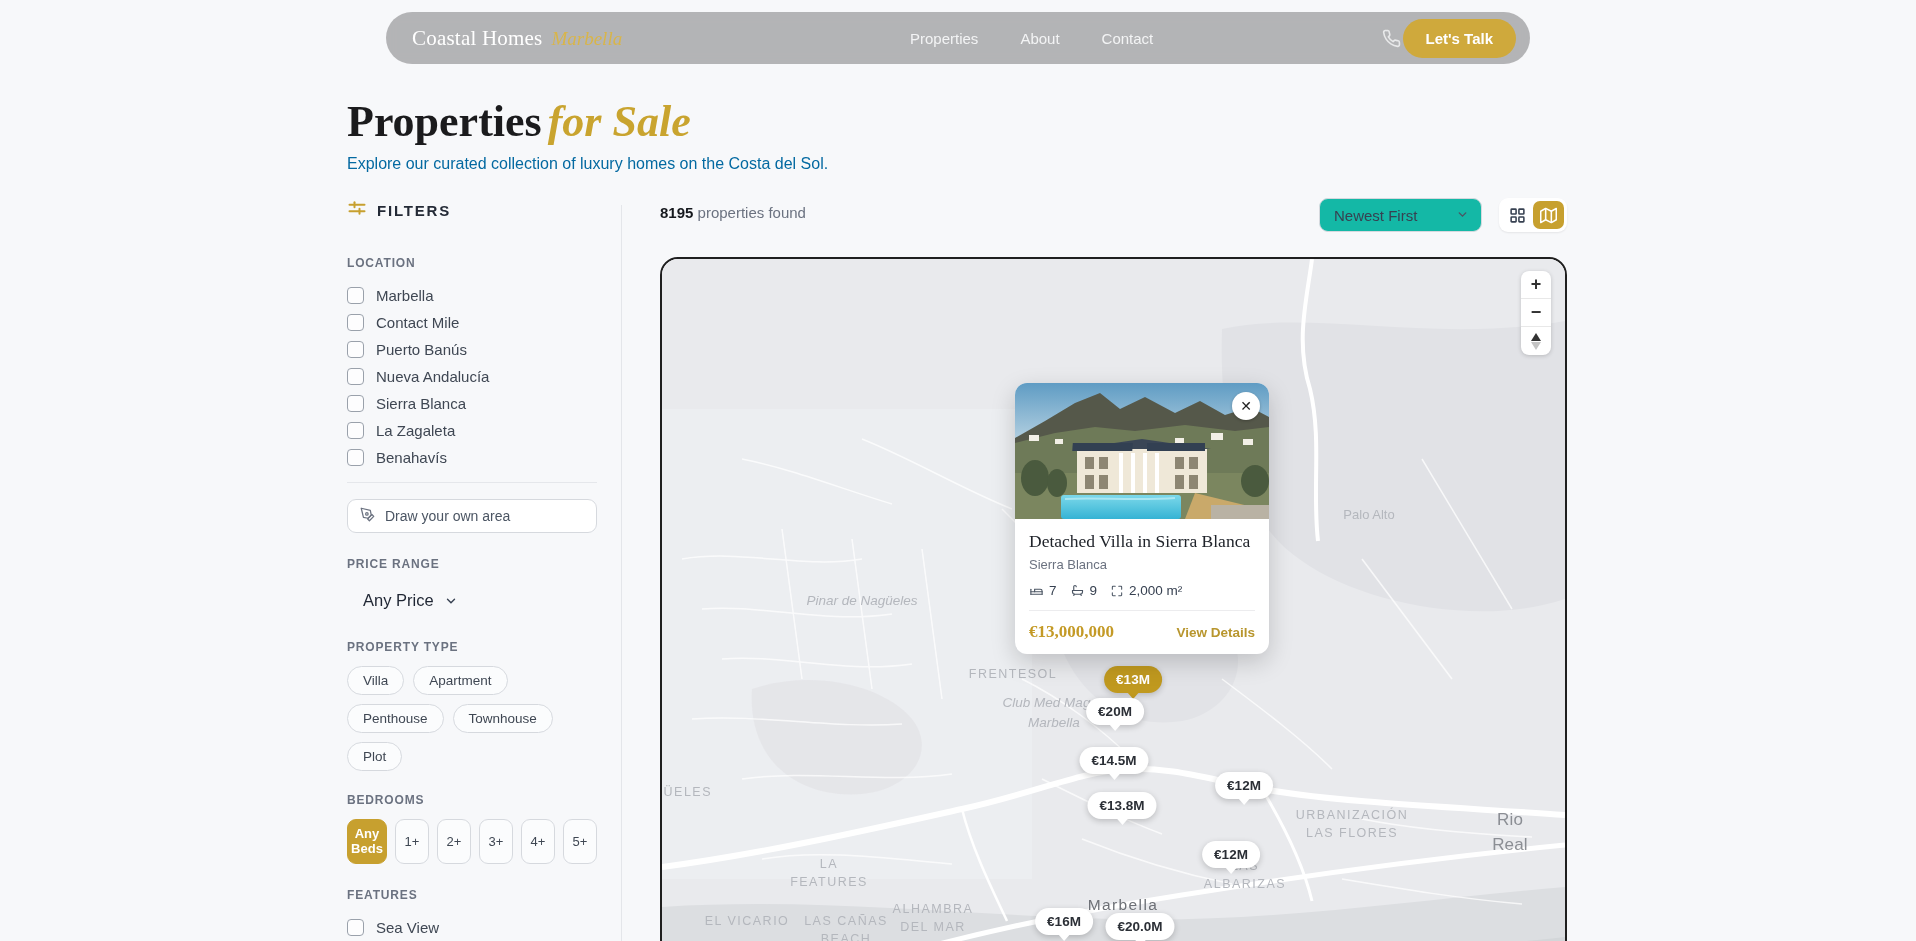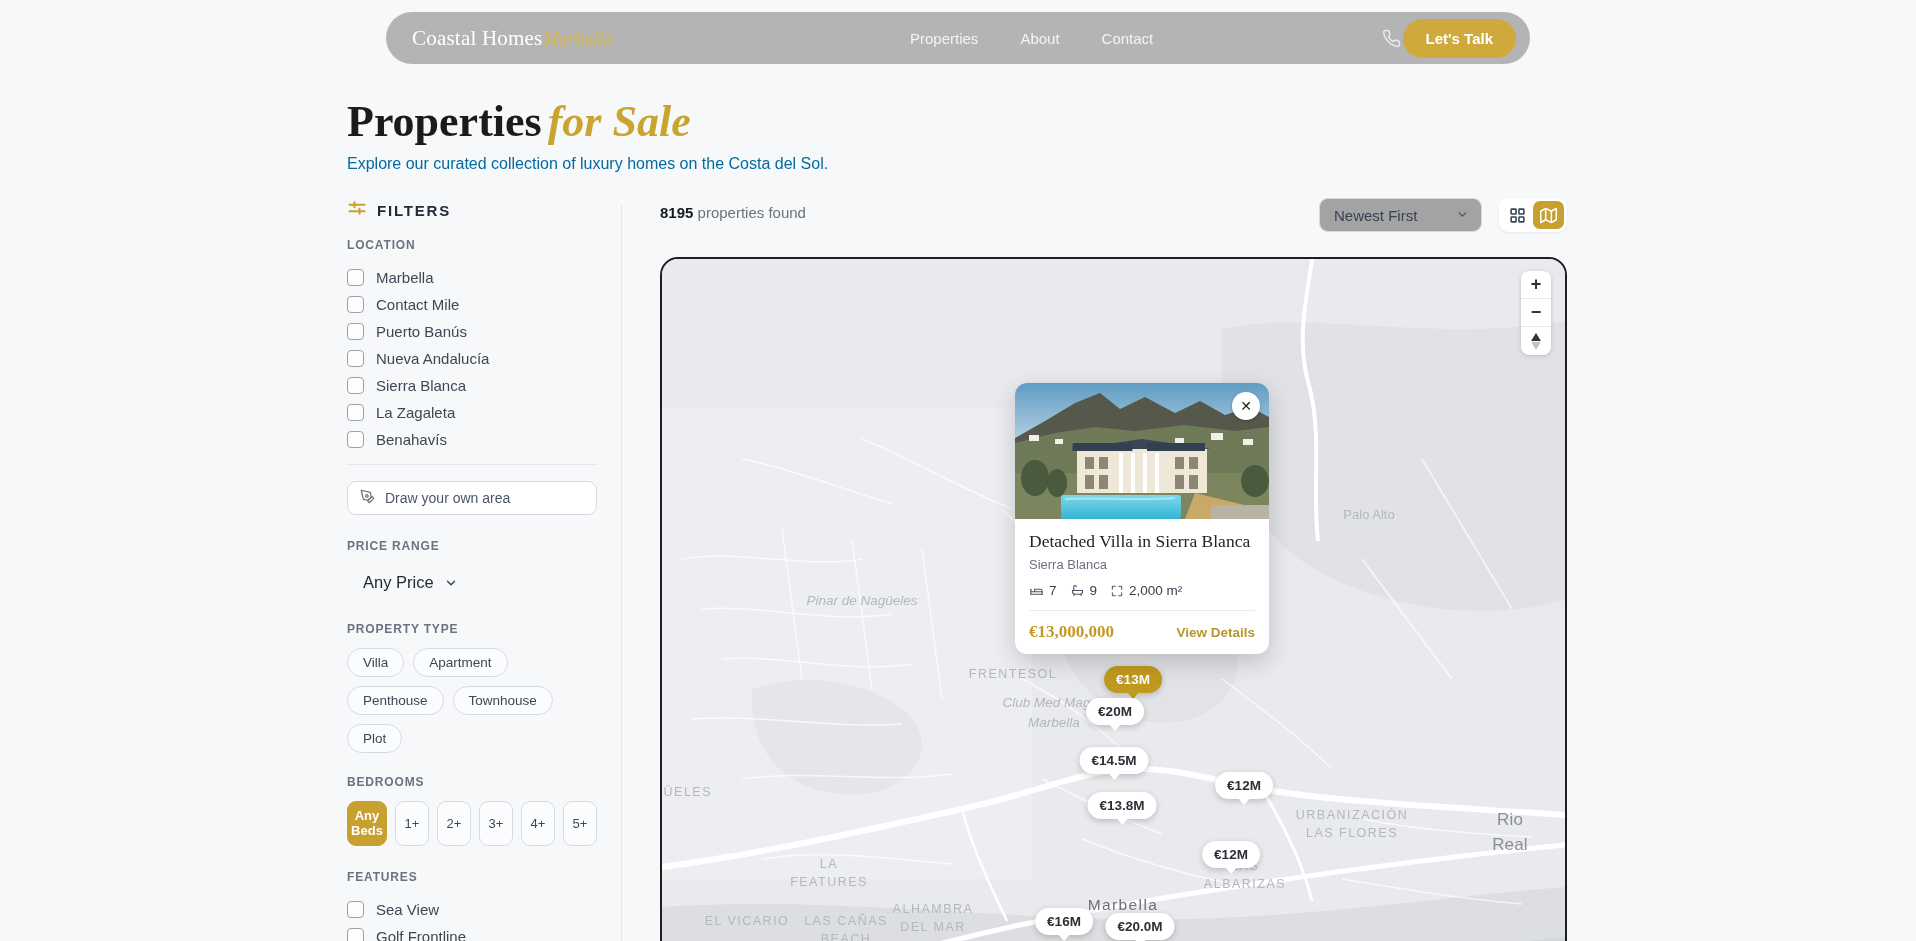--- a/index.html
+++ b/index.html
@@ -4,39 +4,39 @@
 <style>
   * { margin:0; padding:0; box-sizing:border-box; }
   html,body { width:1916px; height:941px; overflow:hidden; }
   body { font-family:"Liberation Sans", sans-serif; background:#f7f8fa; }
   .page { position:relative; width:1916px; height:941px; background:#f7f8fa; overflow:hidden; }
 
   
   .navbar { position:absolute; left:386px; top:12px; width:1144px; height:52px;
     background:rgba(123,124,126,.55); backdrop-filter:blur(6px); border-radius:26px;
     display:flex; align-items:center; padding:0 14px 0 26px; }
-  .brand { display:flex; align-items:baseline; }
+  .brand { display:flex; align-items:baseline; gap:9px; }
   .brand-main { font-family:"Liberation Serif", serif; font-size:21px; color:#ffffff; letter-spacing:.01em; }
   .brand-accent { font-family:"Liberation Serif", serif; font-style:italic; font-size:19px; color:#d8b54a; }
   .nav-links { position:absolute; left:524px; top:0; height:52px; display:flex; align-items:center; gap:42px; }
   .nav-link { color:#f3f4f5; font-size:15px; cursor:pointer; }
   .nav-right { margin-left:auto; display:flex; align-items:center; gap:2px; }
   .phone-icon svg { display:block; }
   .cta-btn { background:#cfa93c; color:#fff; font-size:15px; font-weight:700; border:none;
     border-radius:20px; padding:11px 23px; cursor:pointer; font-family:"Liberation Sans",sans-serif; }
 
   
   .hero { position:absolute; left:347px; top:96px; }
   .hero h1 { font-family:"Liberation Serif", serif; font-weight:600; font-size:44px; color:#1b1b1d; }
   .hero h1 .accent { font-style:italic; font-weight:600; color:#c9a42f; margin-left:6px; }
   .hero p { margin-top:8px; font-size:16px; color:#0369a1; }
 
   
   .sidebar { position:absolute; left:347px; top:198px; width:250px; }
-  .filters-head { display:flex; align-items:center; gap:10px; margin-bottom:16px; }
+  .filters-head { display:flex; align-items:center; gap:10px; margin-bottom:34px; }
   .filters-head .txt { font-size:15px; font-weight:700; letter-spacing:.12em; color:#242a36; text-transform:uppercase; }
   .sec-label { font-size:12px; font-weight:700; letter-spacing:.07em; color:#6b7280; text-transform:uppercase; margin-bottom:12px; }
   .loc-list { max-height:186px; overflow-y:auto; padding-right:12px; }
   .loc-list::-webkit-scrollbar { width:5px; }
   .loc-list::-webkit-scrollbar-thumb { background:#c9cdd3; border-radius:3px; }
   .loc-list::-webkit-scrollbar-track { background:transparent; }
   .check-row { display:flex; align-items:center; gap:12px; height:27px; }
   .check-row input { appearance:none; -webkit-appearance:none; width:17px; height:17px; flex:0 0 17px;
     border:1.5px solid #9aa1ab; border-radius:4px; background:#fdfdfe; cursor:pointer; }
   .check-row label { font-size:15px; color:#3f4753; cursor:pointer; }
@@ -55,21 +55,21 @@
     font-size:13px; color:#3f4753; cursor:pointer; display:flex; align-items:center; justify-content:center; }
   .bed-btn.selected { background:#c7a02f; border-color:#c7a02f; color:#fff; font-weight:700;
     width:40px; text-align:center; line-height:1.15; padding:0 4px; }
   .features-sec { margin-top:24px; }
   .vdivider { position:absolute; left:621px; top:205px; width:1px; height:736px; background:#e4e6ea; }
 
   
   .toolbar { position:absolute; left:660px; top:196px; width:907px; height:38px; }
   .results-text { position:absolute; left:0; top:8px; font-size:15px; color:#6b7280; }
   .results-text .count { font-weight:700; color:#15181d; }
-  .sort-select { position:absolute; right:85px; top:2px; width:163px; height:34px; background:#a3a3a3;
+  .sort-select { position:absolute; right:85px; top:2px; width:163px; height:34px; background:#14b8a6;
     border:1px solid #d6d9de; border-radius:9px; display:flex; align-items:center;
     padding:0 12px 0 14px; font-size:15px; color:#374151; cursor:pointer; }
   .sort-select .chev { margin-left:auto; }
   .view-toggle { position:absolute; right:0; top:2px; height:34px; background:#fff; border-radius:9px;
     display:flex; align-items:center; padding:3px; box-shadow:0 1px 2px rgba(0,0,0,.08); }
   .vt-btn { width:31px; height:28px; display:flex; align-items:center; justify-content:center;
     border-radius:7px; cursor:pointer; }
   .vt-btn.active { background:#c7a02f; }
 
   

